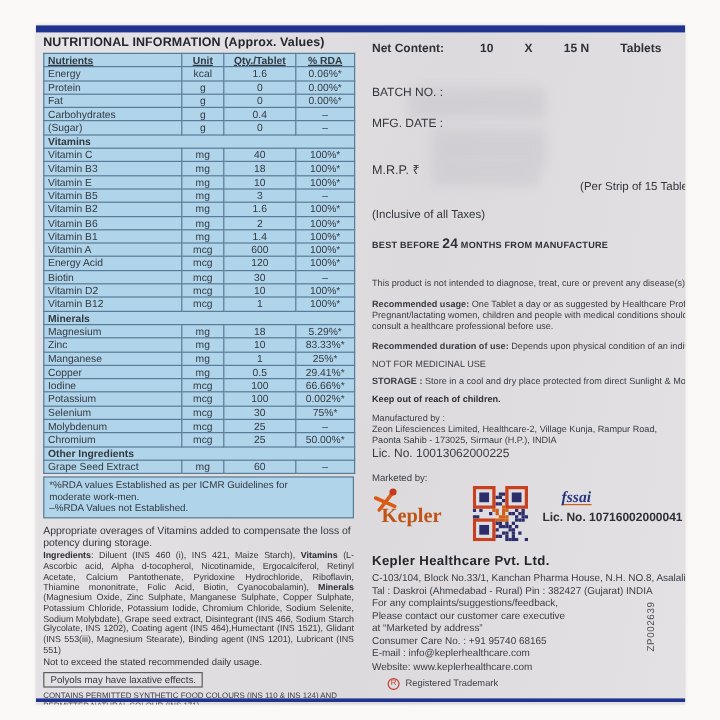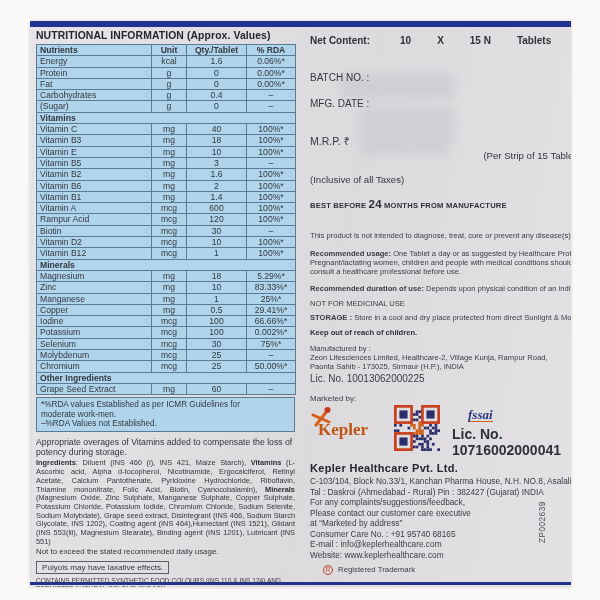--- a/index.html
+++ b/index.html
@@ -20,21 +20,21 @@
   .smudge{position:absolute;background:#c9c6cc;opacity:.55;filter:blur(5px);border-radius:4px;}
 
   
   .left-col{position:absolute;left:6px;top:9px;width:259px;}
   .nutri-title{font-size:10.4px;font-weight:bold;color:#24272d;letter-spacing:.1px;white-space:nowrap;}
   table.nutri{border-collapse:collapse;width:259px;background:#b0d4ea;margin-top:3px;table-layout:fixed;}
   table.nutri th,table.nutri td{
     border:1px solid #5a7b95;font-size:8.6px;color:#323840;
     padding:0 3px;height:10.3px;line-height:10.3px;overflow:hidden;white-space:nowrap;
   }
-  table.nutri th{text-align:left;font-weight:bold;}
+  table.nutri th{text-align:left;font-weight:bold;text-decoration:underline;}
   table.nutri th.ctr{text-align:center;}
   table.nutri td.ctr{text-align:center;}
   table.nutri td.sec{font-weight:bold;}
   .footnote-box{
     border:1px solid #5a7b95;background:#b0d4ea;margin-top:2px;
     font-size:8.2px;line-height:9.6px;color:#323840;padding:2px 4px;white-space:pre-line;
   }
   .overages{margin-top:5px;font-size:8.7px;line-height:10.2px;color:#33363c;}
   .ingredients{margin-top:2px;font-size:7.4px;line-height:8.7px;color:#33363c;text-align:justify;}
   .ingredients b{color:#2c2f35;}
@@ -62,21 +62,21 @@
   .storage{margin-top:5px;}
   .keepout{margin-top:6px;font-weight:bold;color:#2e3138;}
   .mfd{margin-top:7px;}
   .licno{margin-top:2px;font-size:10px;color:#3a3d44;}
   .marketed{margin-top:10px;font-size:8px;color:#3a3d44;}
   .logo-row{margin-top:2px;display:flex;align-items:flex-start;height:52px;}
   .kepler-logo{position:relative;width:70px;height:36px;}
   .qr-box{margin-left:14px;}
   .fssai-box{margin-left:12px;text-align:left;}
   .fssai-word{font-family:"Liberation Serif",serif;font-style:italic;font-weight:bold;font-size:13px;color:#27357e;border-bottom:1.5px solid #d06018;display:inline-block;line-height:13px;margin-left:16px;}
-  .fssai-lic{font-size:14px;font-weight:bold;color:#2e3138;margin-top:3px;}
+  .fssai-lic{font-size:10px;font-weight:bold;color:#2e3138;margin-top:3px;}
   .kepler-name{margin-top:5px;font-size:11px;font-weight:bold;color:#23262c;letter-spacing:.3px;}
   .address{margin-top:2px;font-size:8.3px;line-height:10.5px;color:#3a3d44;white-space:pre;}
   .registered{margin-top:5px;font-size:7.8px;color:#3a3d44;display:flex;padding-left:13px;}
   .reg-mark{color:#c23b2a;border:1px solid #c23b2a;border-radius:50%;width:8px;height:8px;line-height:8px;text-align:center;font-size:6.5px;margin-right:5px;}
   .vert-code{
     position:absolute;left:508px;top:452px;height:70px;
     writing-mode:vertical-rl;transform:rotate(180deg);
     font-size:8.2px;color:#4a4d55;letter-spacing:.5px;
   }
   b{font-weight:bold;}
@@ -185,21 +185,21 @@
             <td class="ctr">1.4</td>
             <td class="ctr">100%*</td>
           </tr>
           <tr>
             <td>Vitamin A</td>
             <td class="ctr">mcg</td>
             <td class="ctr">600</td>
             <td class="ctr">100%*</td>
           </tr>
           <tr>
-            <td>Rampur Acid</td>
+            <td>Energy Acid</td>
             <td class="ctr">mcg</td>
             <td class="ctr">120</td>
             <td class="ctr">100%*</td>
           </tr>
           <tr>
             <td>Biotin</td>
             <td class="ctr">mcg</td>
             <td class="ctr">30</td>
             <td class="ctr">–</td>
           </tr>

